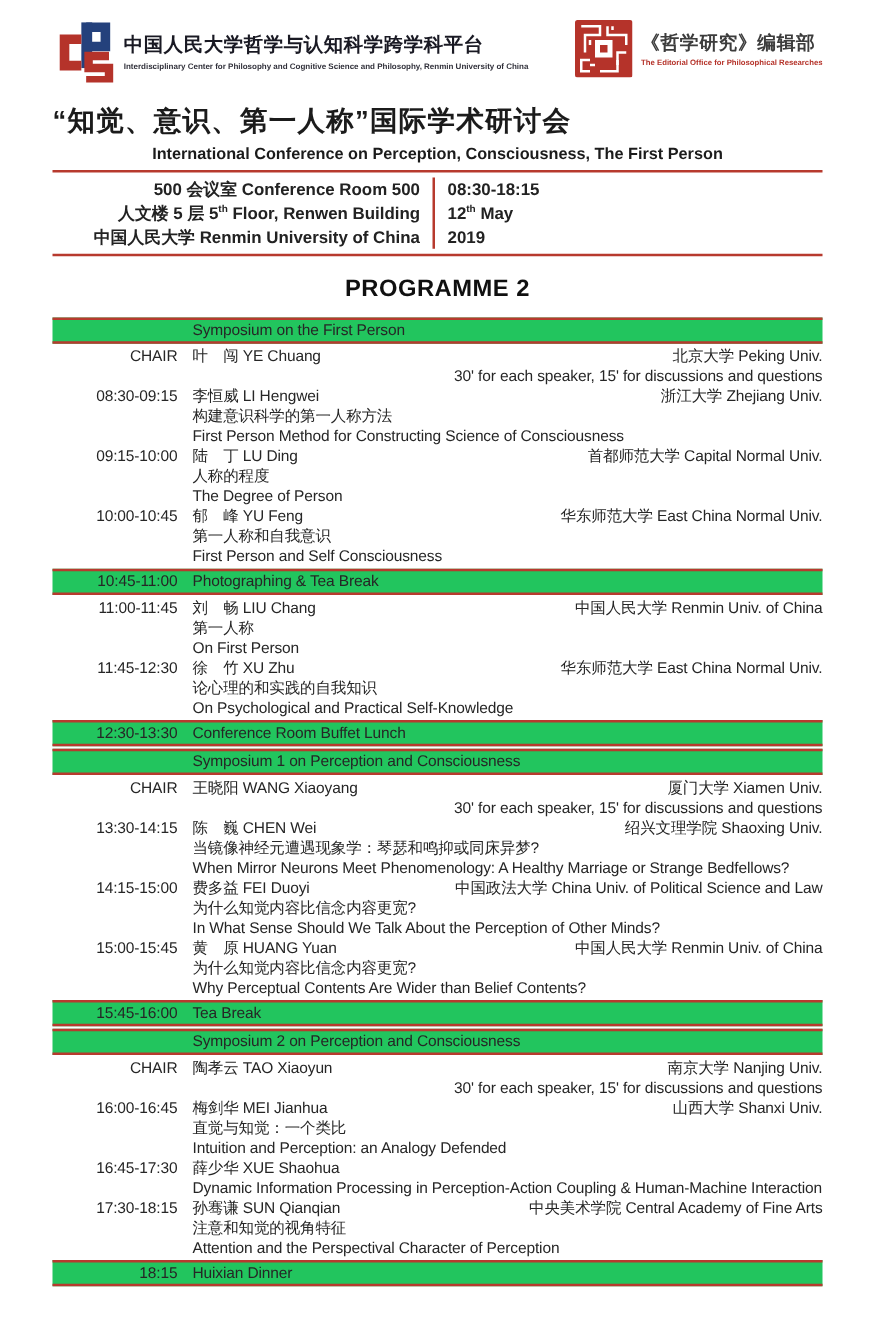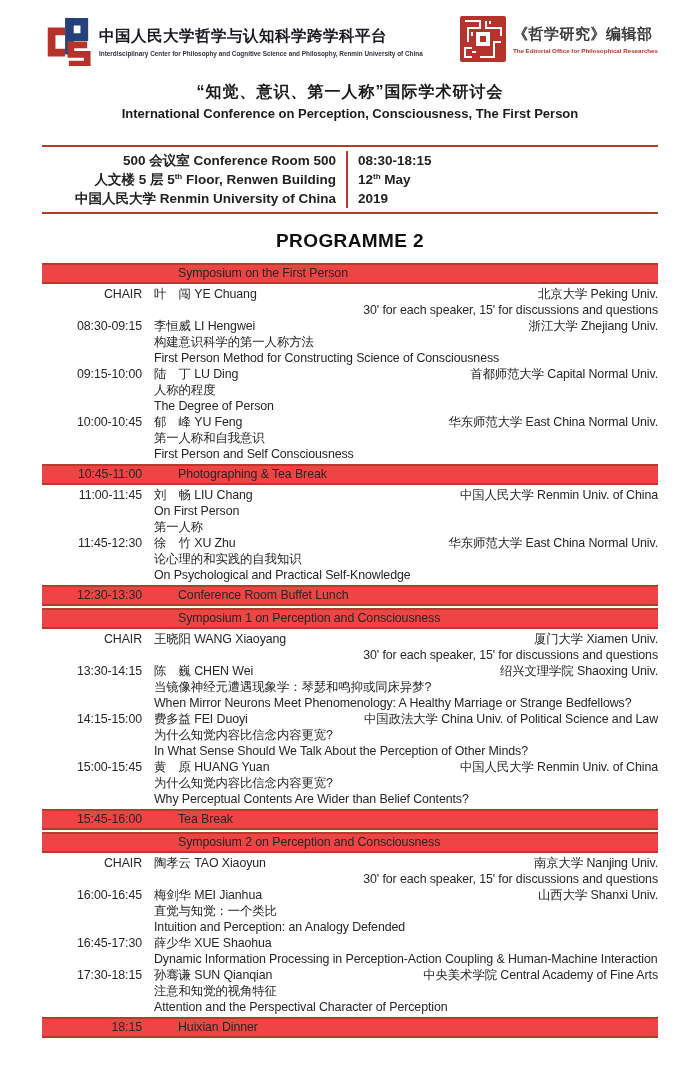--- a/index.html
+++ b/index.html
@@ -10,44 +10,44 @@
     padding:16px 28px 0 28px; overflow:hidden; position:relative;
   }
   
   .header { display:flex; justify-content:space-between; align-items:flex-start; }
   .logo-block { display:flex; align-items:center; gap:7px; }
   .logo-left-text .cn { font-size:15.5px; font-weight:bold; color:#191923; letter-spacing:0.5px; }
   .logo-left-text .en { font-size:6.4px; font-weight:bold; color:#30303a; margin-top:3px; }
   .logo-right-text .cn { font-size:15px; font-weight:bold; color:#3c3c3c; letter-spacing:0.5px; }
   .logo-right-text .en { font-size:6.2px; font-weight:bold; color:#b5332a; margin-top:3px; }
   
-  .title-cn { text-align:center; font-size:16px; font-weight:bold; color:#1b1b1b; margin-top:16px; letter-spacing:1px; }
+  .title-cn { font-size:22px; font-weight:bold; color:#1b1b1b; margin-top:16px; letter-spacing:1px; }
   .title-en { text-align:center; font-size:13px; font-weight:bold; color:#1b1b1b; margin-top:3px; }
   
   .infobox {
-    margin-top:24px; border-top:2px solid #b73a2e; border-bottom:2px solid #b73a2e;
+    margin-top:6px; border-top:2px solid #b73a2e; border-bottom:2px solid #b73a2e;
     display:flex; padding:4px 0; font-weight:bold; font-size:13.5px; line-height:19px; color:#222;
   }
   .infobox .left-col { flex:1; text-align:right; padding-right:10px; }
   .infobox .v-divider { width:2px; background:#b73a2e; flex:none; }
   .infobox .right-col { width:310px; padding-left:10px; flex:none; }
   sup { font-size:8px; vertical-align:super; line-height:0; }
   
   .prog-heading { text-align:center; font-size:19px; font-weight:bold; color:#101010; margin:16px 0 11px 0; letter-spacing:0.4px; }
   
   .table { font-size:12.4px; line-height:16px; letter-spacing:-0.1px; color:#262626; }
   .row { display:flex; }
   .col-time { width:100px; flex:none; text-align:right; white-space:nowrap; }
   .col-main { margin-left:12px; white-space:nowrap; }
   .col-affil { margin-left:auto; text-align:right; white-space:nowrap; padding-left:8px; }
   .sub { padding-left:112px; white-space:nowrap; }
   .note-row { text-align:right; }
   .section-row {
-    background:#ef4444; border-top:2px solid #b73a2e; border-bottom:2px solid #b73a2e;
-    line-height:17px; margin:2px 0; display:flex;gap:24px;
+    background:#22c55e; border-top:2px solid #b73a2e; border-bottom:2px solid #b73a2e;
+    line-height:17px; margin:2px 0; display:flex;
   }
 </style>
 </head>
 <body>
 
 <div class="page">
 
   <div class="header">
     <div class="logo-block">
       <svg width="50" height="50" viewBox="0 0 52 52">
@@ -151,22 +151,22 @@
       <div class="col-time">10:45-11:00</div>
       <div class="col-main">Photographing &amp; Tea Break</div>
     </div>
 
     <div>
       <div class="row">
         <div class="col-time">11:00-11:45</div>
         <div class="col-main">刘　畅  LIU Chang</div>
         <div class="col-affil">中国人民大学  Renmin Univ. of China</div>
       </div>
+      <div class="sub">第一人称</div>
       <div class="sub">On First Person</div>
-      <div class="sub">第一人称</div>
     </div>
 
     <div>
       <div class="row">
         <div class="col-time">11:45-12:30</div>
         <div class="col-main">徐　竹  XU Zhu</div>
         <div class="col-affil">华东师范大学  East China Normal Univ.</div>
       </div>
       <div class="sub">论心理的和实践的自我知识</div>
       <div class="sub">On Psychological and Practical Self-Knowledge</div>

